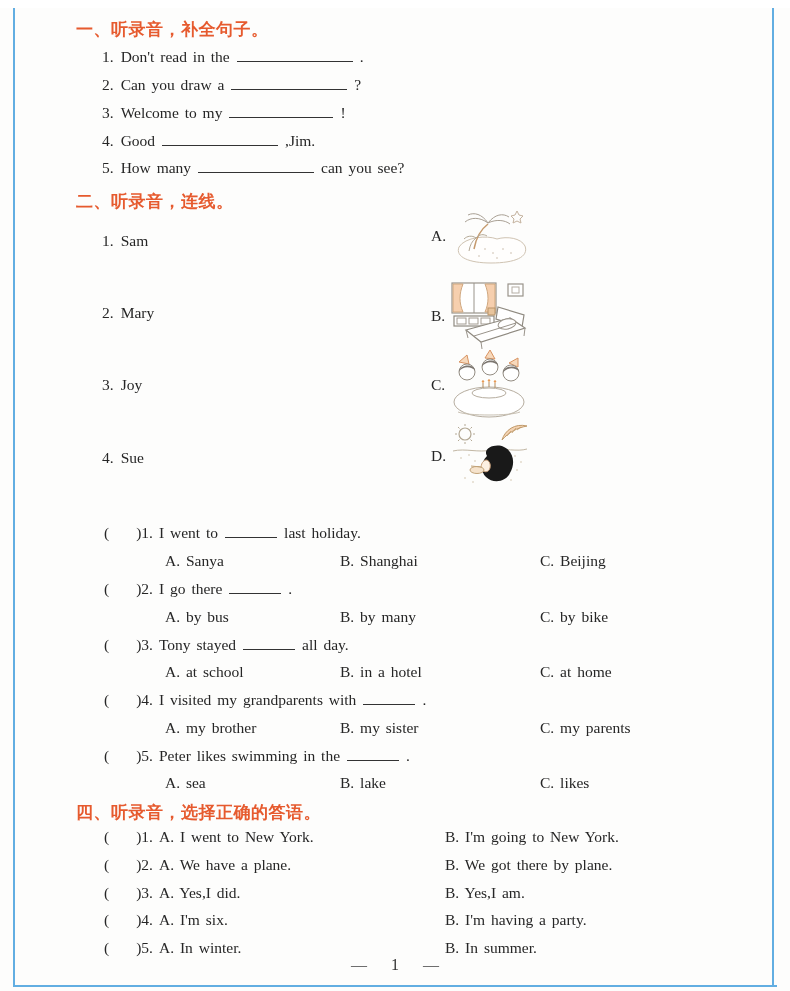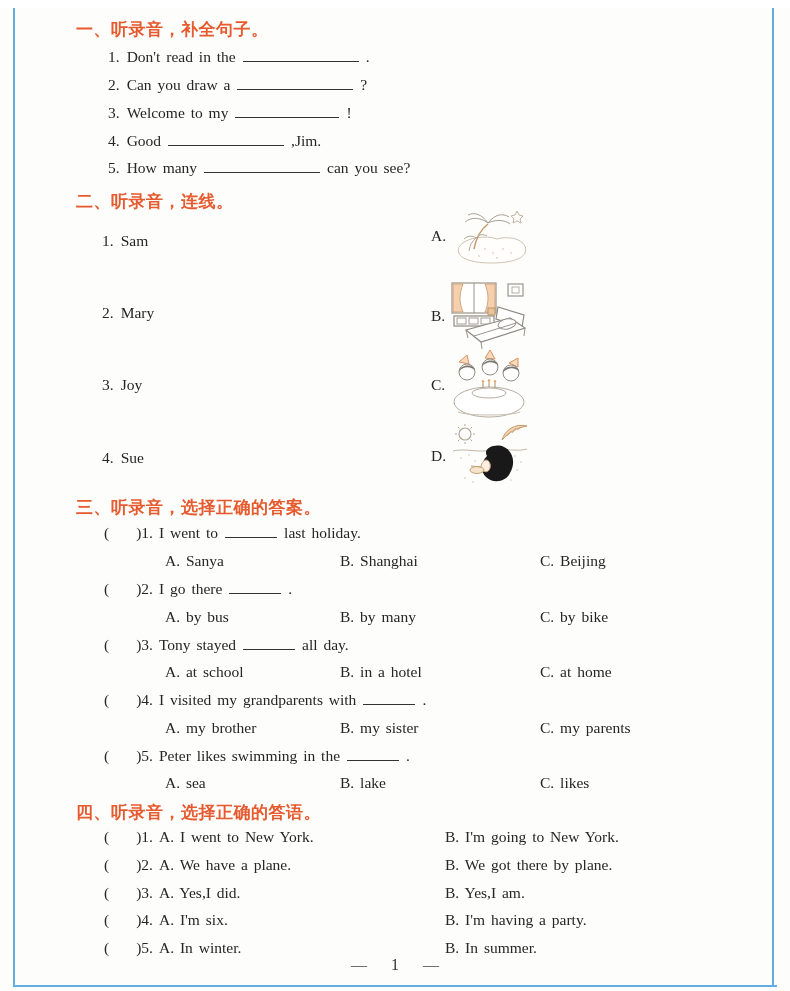--- a/index.html
+++ b/index.html
@@ -12,21 +12,21 @@
   }
   .frame-left  { position:absolute; left:13px;  top:0; height:978px; width:0; border-left:2px solid #62aee2; }
   .frame-right { position:absolute; left:772px; top:0; height:978px; width:0; border-left:2px solid #62aee2; }
   .frame-bottom{ position:absolute; left:13px;  top:977px; width:764px; height:0; border-top:2px solid #62aee2; }
 
   .sec-title {
     position:absolute; left:76px;
     font-family:"Liberation Sans", sans-serif; font-weight:bold;
     font-size:17px; letter-spacing:0.5px; color:#e65a2e; word-spacing:0;
   }
-  .row { position:absolute; left:108px; white-space:nowrap;font-family:Liberation Serif, serif; }
+  .row { position:absolute; left:102px; white-space:nowrap;font-family:Liberation Serif, serif; }
   .num { margin-right:7px; }
   .blank {
     display:inline-block; height:13px; border-bottom:1.4px solid #333;
     margin:0 7px; vertical-align:baseline;
   }
   .blank-wide  { width:116px; }
   .blank-small { width:52px; }
 
   .bracket-row { position:absolute; left:104px; white-space:nowrap; }
   .bracket-gap { display:inline-block; width:27px; }
@@ -172,21 +172,20 @@
         <circle cx="64" cy="34" r="0.8"></circle>
           <circle cx="70" cy="40" r="0.8"></circle>
           <circle cx="66" cy="48" r="0.8"></circle>
         <circle cx="14" cy="56" r="0.8"></circle>
           <circle cx="22" cy="60" r="0.8"></circle>
           <circle cx="60" cy="58" r="0.8"></circle>
       </g>
     </svg>
   </div>
 
-  <div class="sec-title" style="top:488px">三、听录音，选择正确的答案。</div>
 
   <div class="bracket-row" style="top:516px">
     <span>(</span><span class="bracket-gap"></span><span>)</span><span class="qnum">1.</span><span>I went to</span><span class="blank blank-small"></span><span>last holiday.</span>
   </div>
   <div class="optrow" style="top:544px">
     <span class="opt opt-a">A. Sanya</span>
     <span class="opt opt-b">B. Shanghai</span>
     <span class="opt opt-c">C. Beijing</span>
   </div>
 

